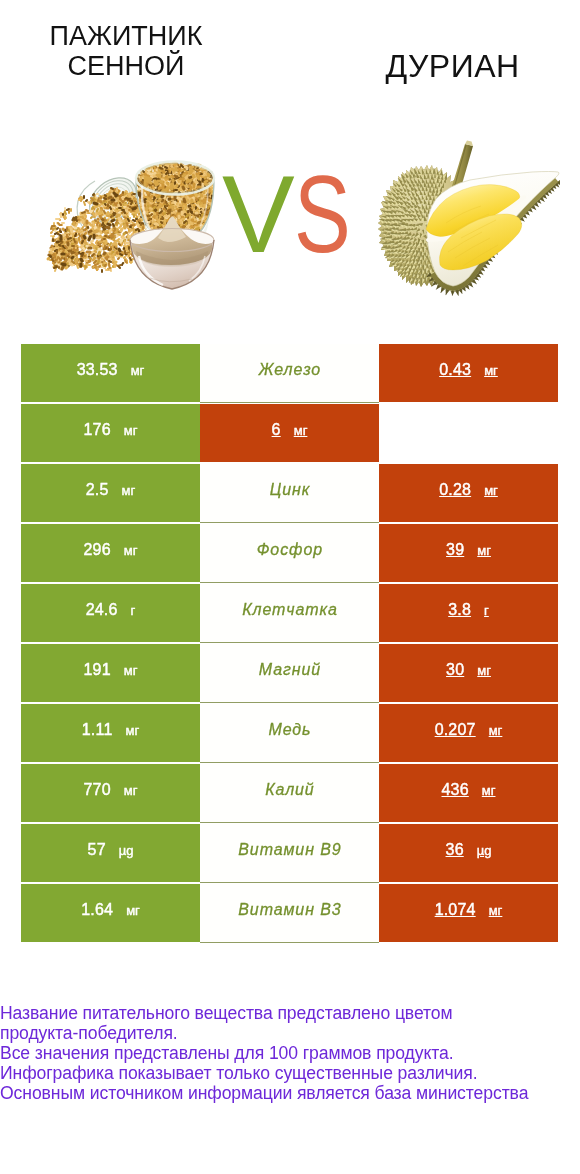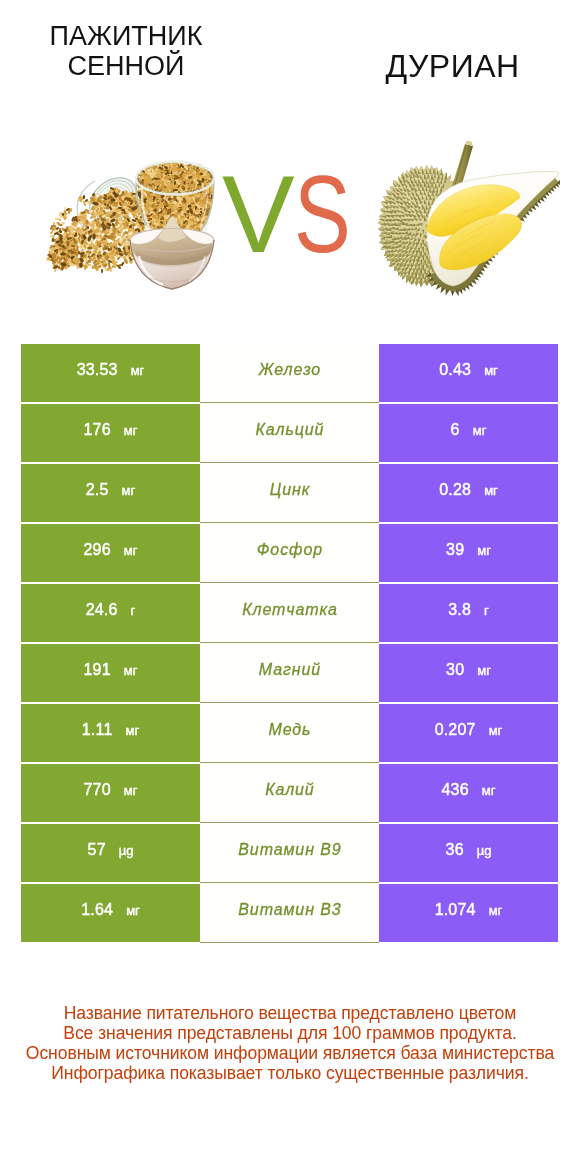--- a/index.html
+++ b/index.html
@@ -30,29 +30,29 @@
           background:#fffffd;}
   .row{display:flex;height:58px;margin-bottom:2px;position:relative;}
   .row .cell.mid{background:transparent;position:relative;}
   .row .cell.mid::after{content:"";position:absolute;
           left:0;bottom:-1.5px;width:179px;height:1px;background:#919d63;}
   .row:last-child .cell.mid::after{bottom:-1px;}
   .cell{display:flex;align-items:center;justify-content:center;width:179px;
         box-sizing:border-box;font-size:16px;font-weight:400;letter-spacing:0.2px;
         line-height:1;padding-bottom:5px;}
   .cell.left{background:#82a832;color:#ffffff;-webkit-text-stroke:0.45px #ffffff;}
-  .cell.right{background:#8b5cf6;color:#ffffff;-webkit-text-stroke:0.45px #ffffff;}
+  .cell.right{background:#c2410c;color:#ffffff;text-decoration:underline;-webkit-text-stroke:0.45px #ffffff;}
   .cell.mid{background:transparent;letter-spacing:0.9px;}
   .cell.mid span{margin-right:-0.9px;font-style:italic;}
   .cell.mid.win-left{color:#75912e;-webkit-text-stroke:0.3px #75912e;}
   .unit{font-size:13px;margin-left:13px;letter-spacing:0;}
 
   
-  .footer{position:absolute;left:0;top:1002.5px;width:580px;text-align:center;
-          font-size:17.6px;line-height:20px;color:#c2410c;letter-spacing:-0.1px;}
+  .footer{position:absolute;left:0;top:1002.5px;width:580px;
+          font-size:17.6px;line-height:20px;color:#6d28d9;letter-spacing:-0.1px;}
 </style>
 </head>
 <body>
 
 <div class="page">
 
   <div class="title" id="title-left">
     <div>ПАЖИТНИК</div>
     <div>СЕННОЙ</div>
   </div>
@@ -316,23 +316,20 @@
         <div class="cell right">
           <span>0.43</span>
           <span class="unit">мг</span>
         </div>
       </div>
       <div class="row">
         <div class="cell left">
           <span>176</span>
           <span class="unit">мг</span>
         </div>
-        <div class="cell mid win-left">
-          <span>Кальций</span>
-        </div>
         <div class="cell right">
           <span>6</span>
           <span class="unit">мг</span>
         </div>
       </div>
       <div class="row">
         <div class="cell left">
           <span>2.5</span>
           <span class="unit">мг</span>
         </div>
@@ -432,17 +429,18 @@
         </div>
         <div class="cell right">
           <span>1.074</span>
           <span class="unit">мг</span>
         </div>
       </div>
     </div>
 
   <div class="footer" id="footer">
       <div>Название питательного вещества представлено цветом</div>
+      <div>продукта-победителя.</div>
       <div>Все значения представлены для 100 граммов продукта.</div>
+      <div>Инфографика показывает только существенные различия.</div>
       <div>Основным источником информации является база министерства</div>
-      <div>Инфографика показывает только существенные различия.</div>
     </div>
 </div>
 
 </body></html>

